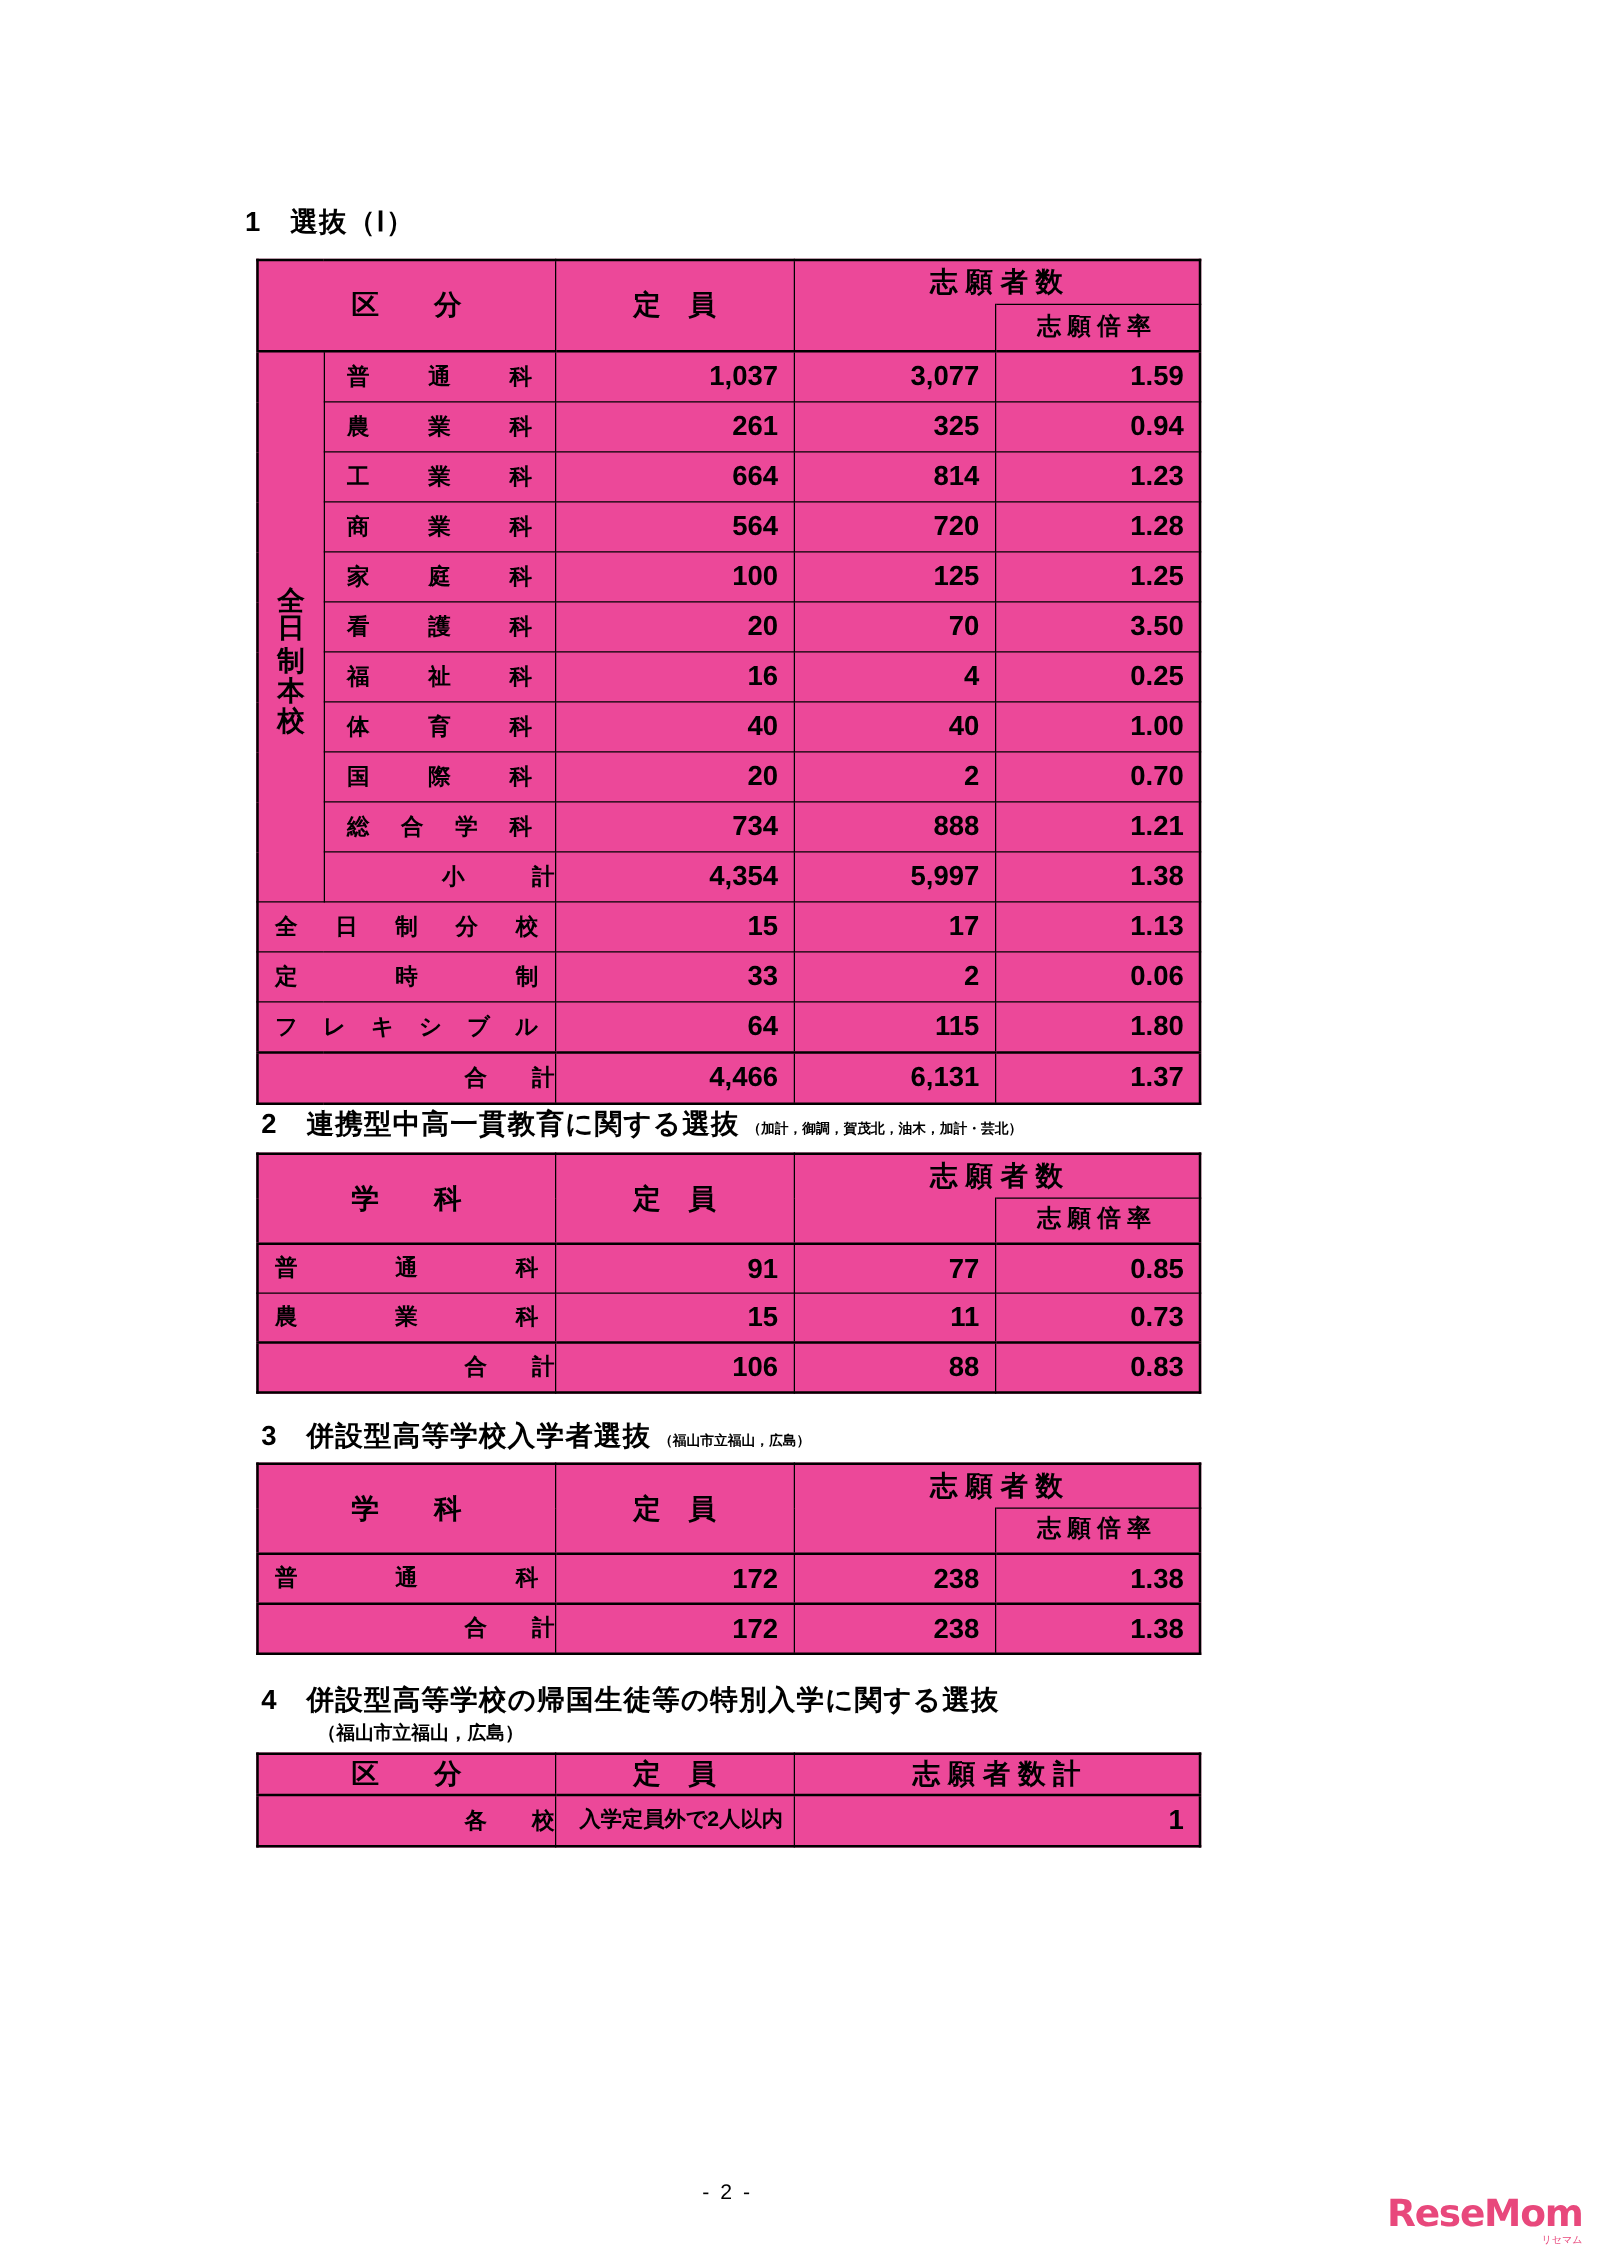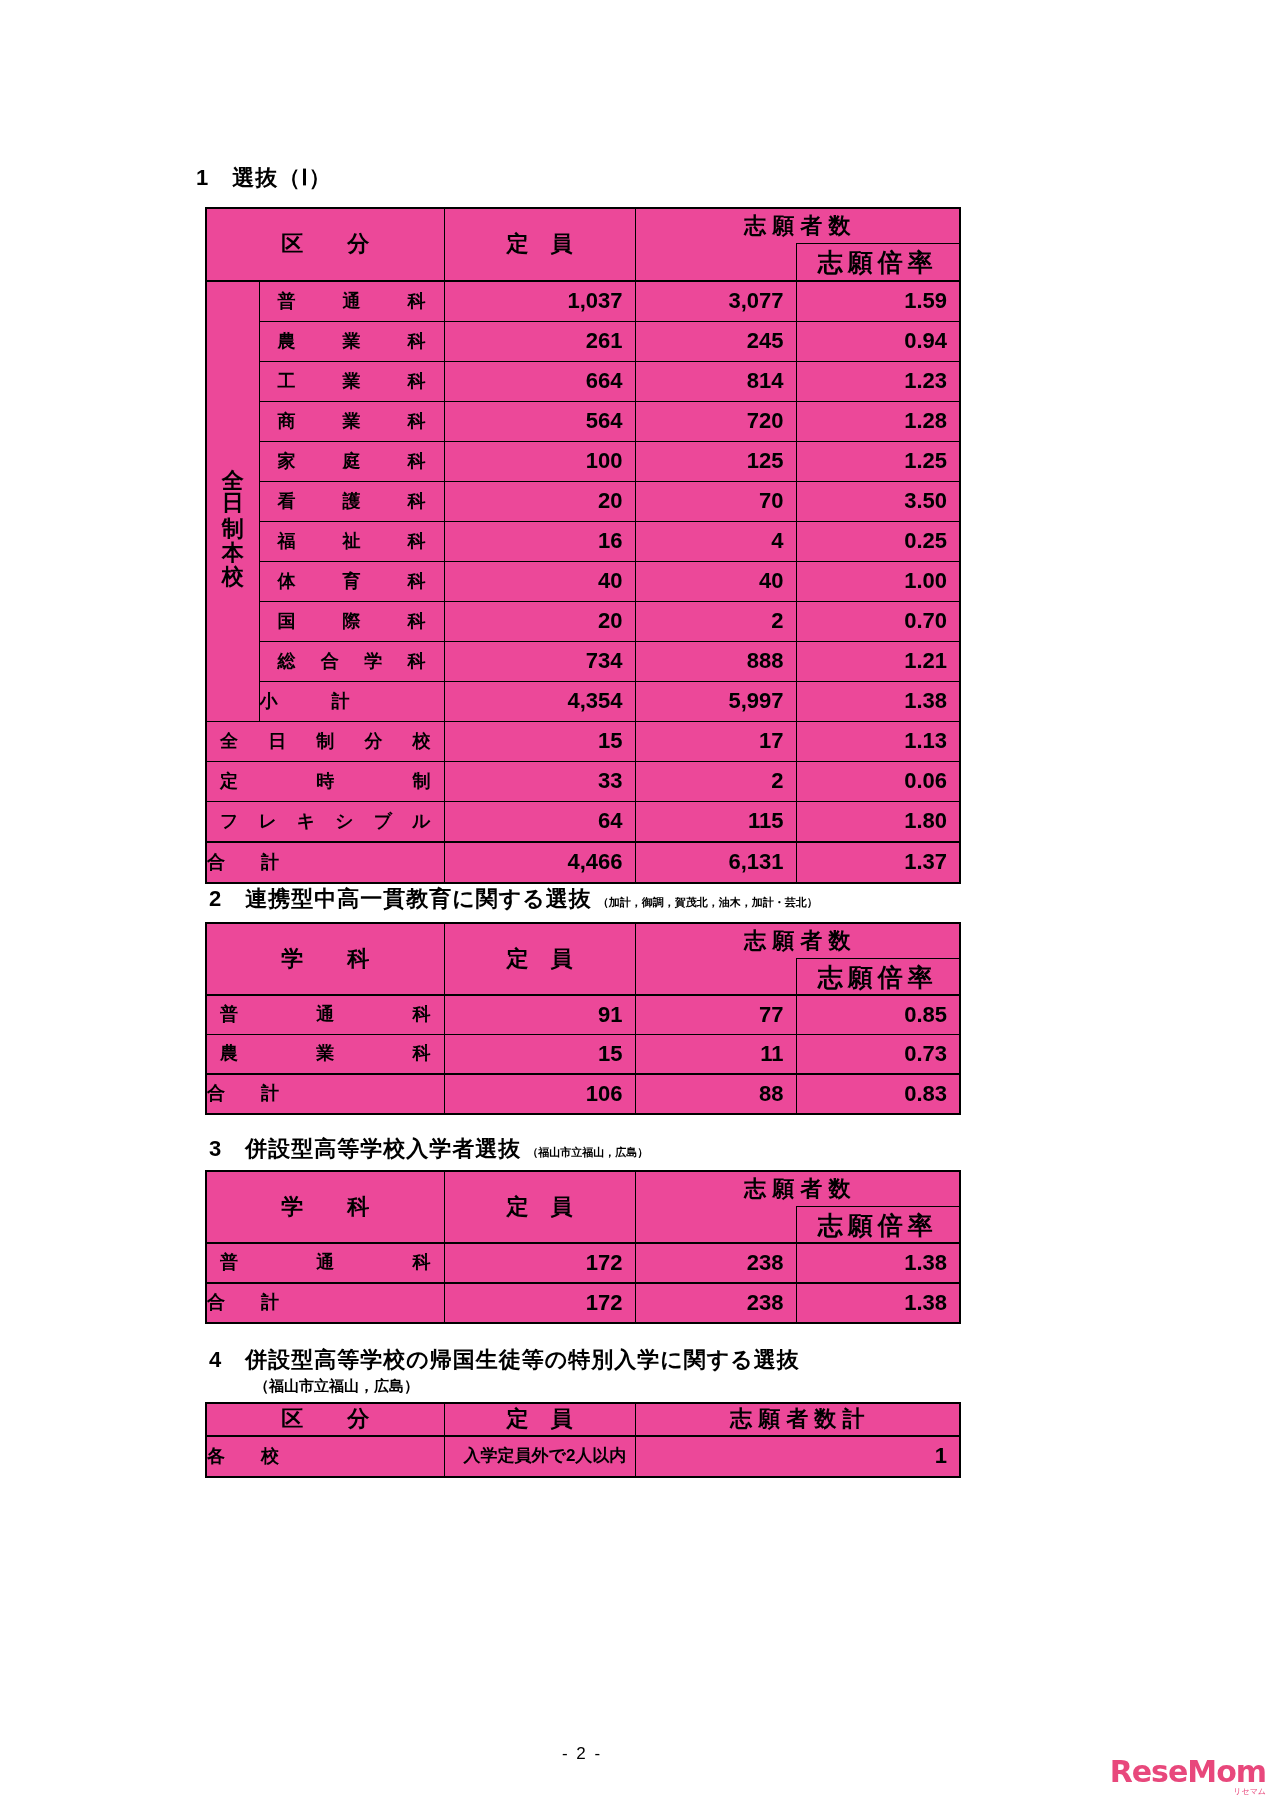--- a/index.html
+++ b/index.html
@@ -17,27 +17,27 @@
 
   table{
     position:absolute;border-collapse:collapse;table-layout:fixed;
     width:754px;background:#ec4899;border:2px solid #000;
   }
   th,td{
     border:1px solid #000;font-weight:bold;vertical-align:middle;
     line-height:1.2;padding:0;white-space:nowrap;
   }
   th{font-size:22px;text-align:center}
-  .th-ratio{font-size:25px;letter-spacing:5px}
+  .th-ratio{font-size:19px;letter-spacing:5px}
   .hb{border-bottom:2px solid #000}
   .nb{border-bottom-style:none;border-bottom-width:0}
   .nt{border-top-style:none;border-top-width:0}
   .num{font-size:22px;text-align:right;padding-right:12px}
   .lbl{font-size:18px}
-  .ctr{text-align:left}
+  .ctr{text-align:right}
   .jfy{
     text-align:justify;text-align-last:justify;text-justify:inter-character;
     white-space:normal;padding:0 18px;
   }
   .jw{padding:0 13px}
   .total-top td{border-top:2px solid #000}
 
   .t1{top:207px;left:205px}
   .t2{top:922px;left:205px}
   .t3{top:1170px;left:205px}
@@ -106,21 +106,21 @@
     <tr>
       <td class="group-cell" rowspan="11"><span>全日制本校</span></td>
       <td class="lbl jfy">普通科</td>
       <td class="num">1,037</td>
       <td class="num">3,077</td>
       <td class="num">1.59</td>
     </tr>
     <tr>
       <td class="lbl jfy">農業科</td>
       <td class="num">261</td>
-      <td class="num">245</td>
+      <td class="num">325</td>
       <td class="num">0.94</td>
     </tr>
     <tr>
       <td class="lbl jfy">工業科</td>
       <td class="num">664</td>
       <td class="num">814</td>
       <td class="num">1.23</td>
     </tr>
     <tr>
       <td class="lbl jfy">商業科</td>

